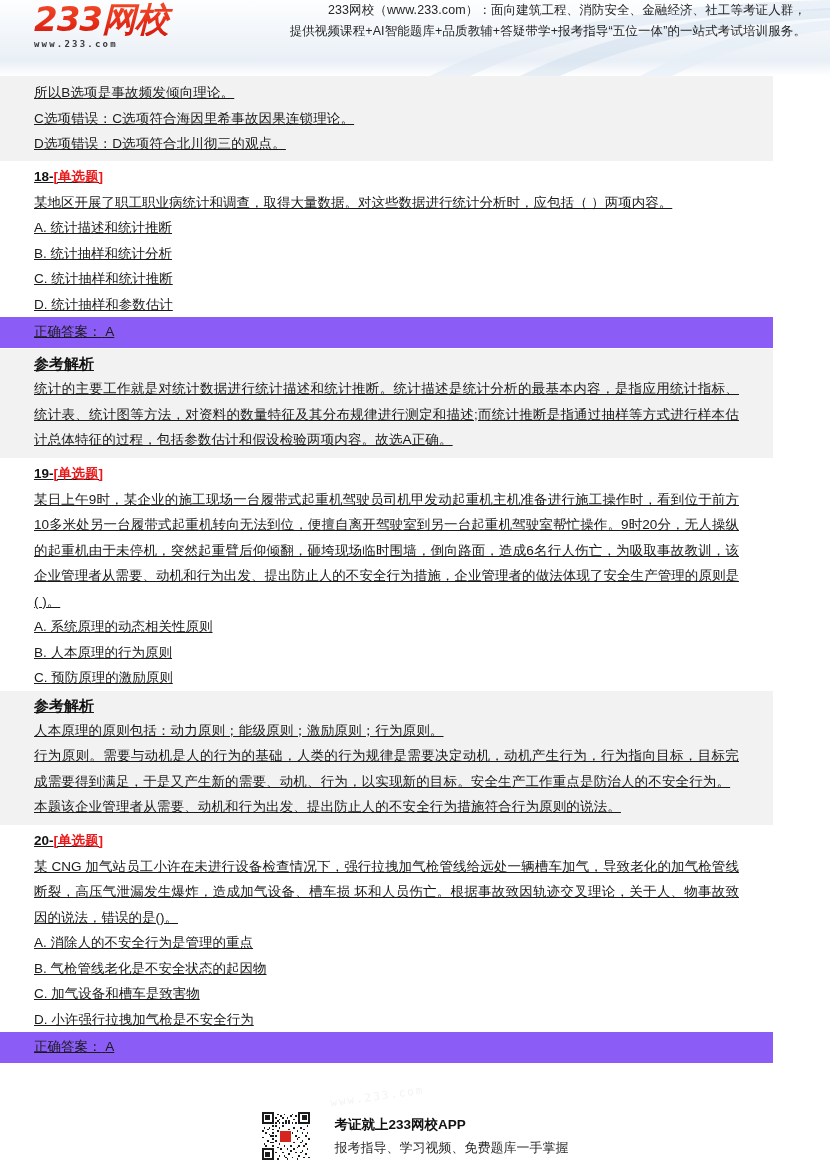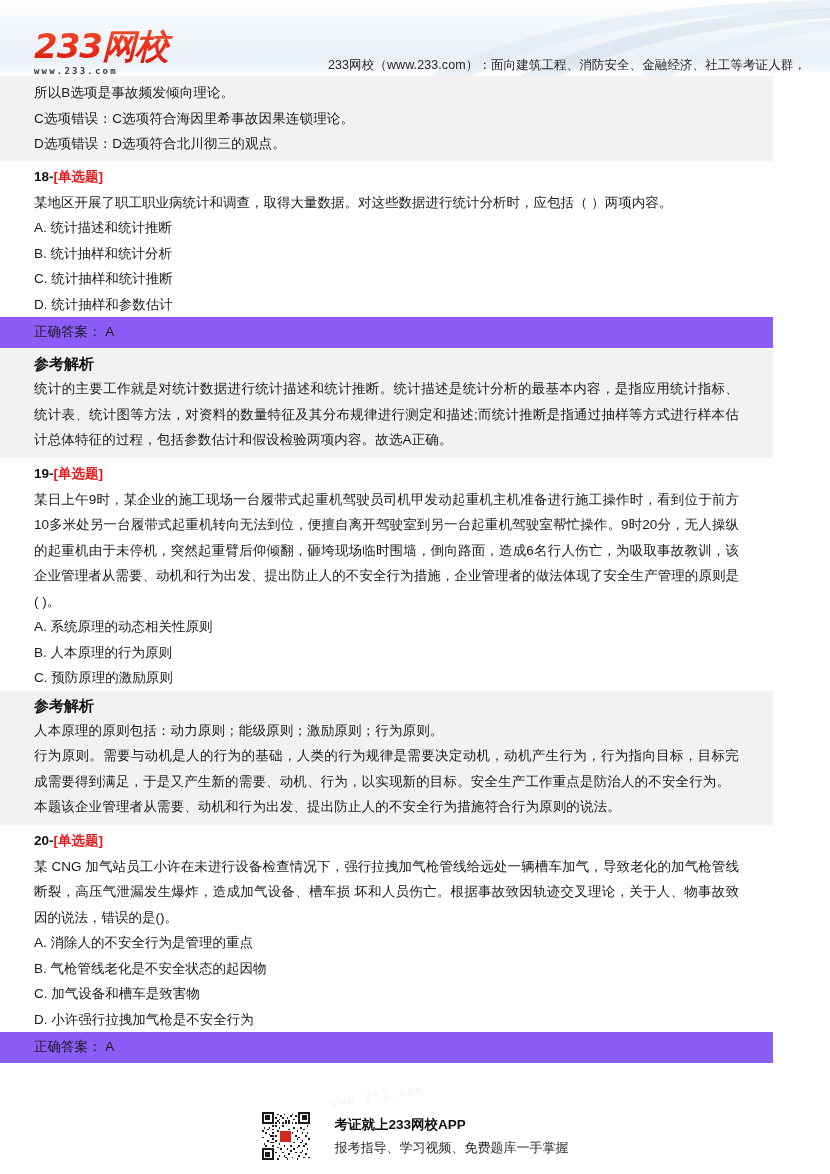--- a/index.html
+++ b/index.html
@@ -27,21 +27,21 @@
     position: absolute;
     top: 0;
     left: 0;
     width: 830px;
     height: 76px;
     pointer-events: none;
   }
   .header-inner {
     position: relative;
     display: flex;
-    align-items: flex-end;
+    align-items: flex-start;
     height: 76px;
     padding: 0 16px 0 34px;
     box-sizing: border-box;
   }
   .logo-block {
     width: 170px;
     flex: none;
     position: relative;
     padding-top: 2px;
   }
@@ -78,20 +78,21 @@
     letter-spacing: 0.1px;
   }
   .header-text div { white-space: nowrap; }
 
   
   .content {
     position: relative;
     padding: 0 34px 0 34px;
     box-sizing: border-box;
     width: 773px;
+    text-decoration: underline;
   }
   .para {
     font-size: 13.5px;
     line-height: 25.5px;
     color: #1a1a1a;
     letter-spacing: 0.15px;
   }
   .answer-row {
     background: #8b5cf6;
     margin: 0 -34px;
@@ -198,20 +199,21 @@
     <path d="M520,76 C600,36 700,14 830,8 L830,18 C715,24 625,46 560,76 Z" fill="#ccdcec" opacity="0.45"></path>
     <path d="M640,76 C700,44 760,26 830,20 L830,30 C775,36 720,52 672,76 Z" fill="#e6eef6" opacity="0.7"></path>
   </svg>
   <div class="header-inner">
     <div class="logo-block">
       <div class="logo-main">233网校</div>
       <div class="logo-sub">www.233.com</div>
     </div>
     <div class="header-text">
       <div>233网校（www.233.com）：面向建筑工程、消防安全、金融经济、社工等考证人群，</div>
+      <div>提供视频课程+AI智能题库+品质教辅+答疑带学+报考指导“五位一体”的一站式考试培训服务。</div>
     </div>
   </div>
 </div>
 
 <div class="content">
 
   <div class="analysis-block" style="padding-top:4px;padding-bottom:4px;">
     <div class="para">所以B选项是事故频发倾向理论。</div>
     <div class="para">C选项错误：C选项符合海因里希事故因果连锁理论。</div>
     <div class="para">D选项错误：D选项符合北川彻三的观点。</div>

